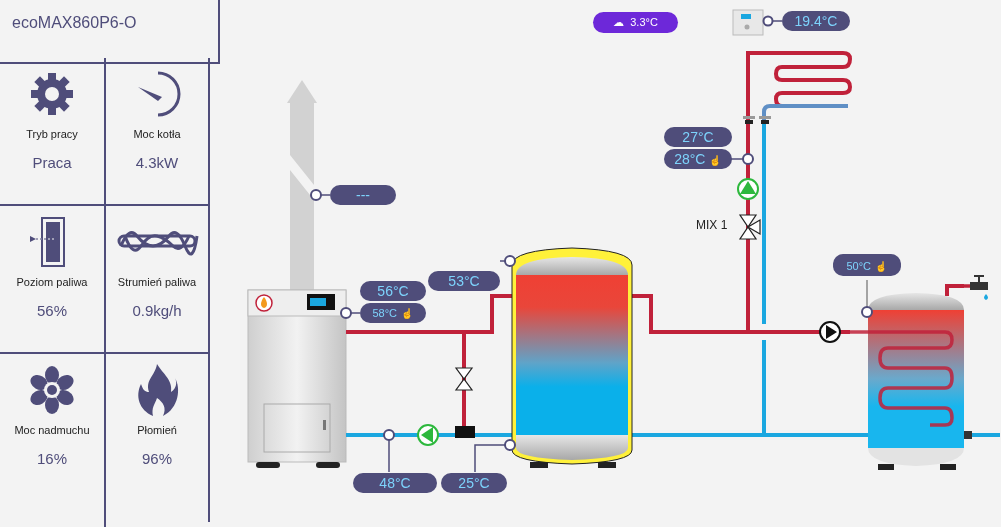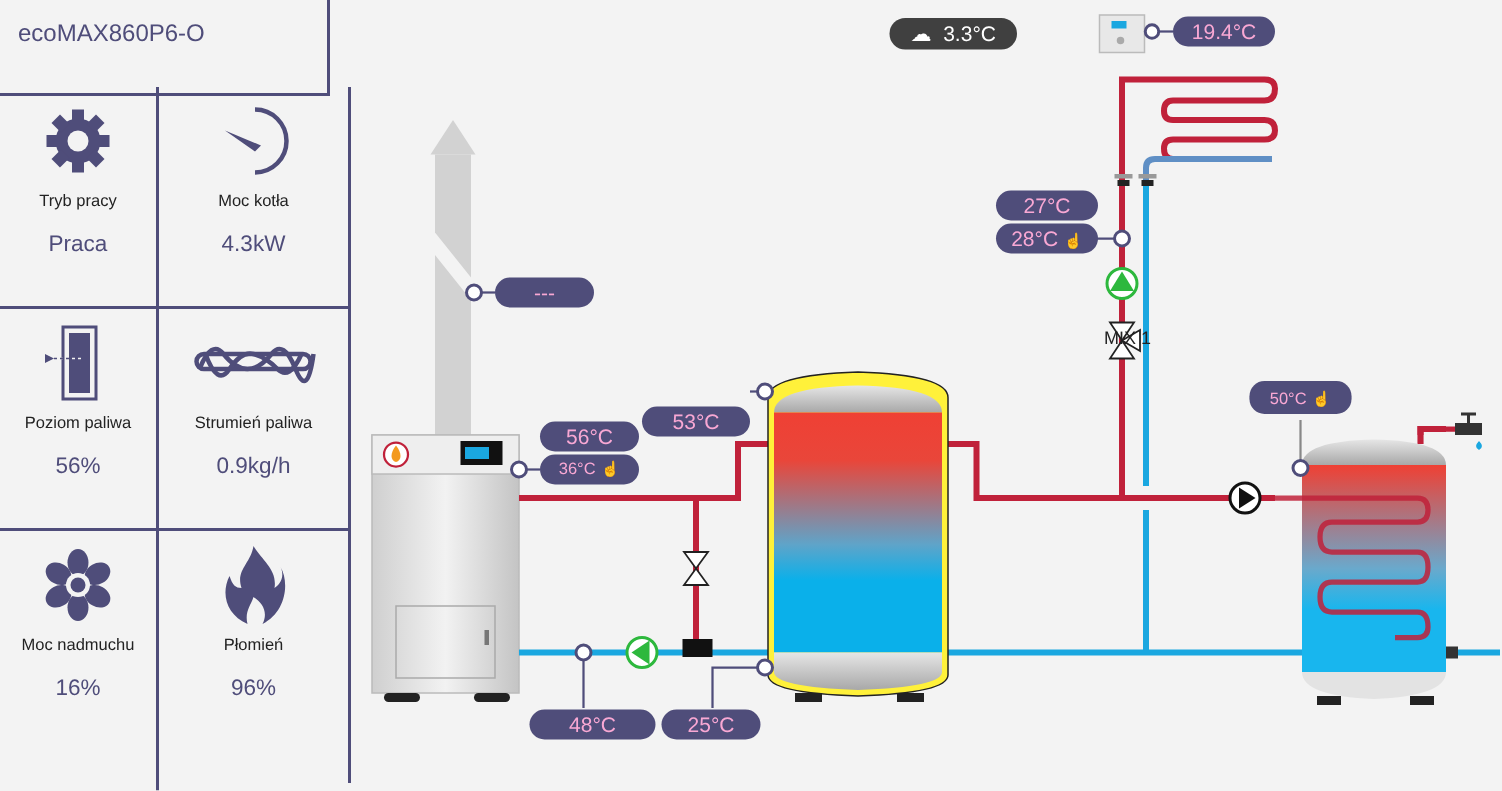--- a/index.html
+++ b/index.html
@@ -2,29 +2,29 @@
 <html><head>
 <meta charset="utf-8">
 <style>
   html,body{margin:0;padding:0;}
   body{width:1001px;height:527px;background:#f3f3f3;position:relative;overflow:hidden;font-family:"Liberation Sans",sans-serif;}
   .sidebar{position:absolute;left:0;top:0;width:222px;height:527px;}
   .sb-title{position:absolute;left:0;top:0;width:220px;height:64px;border-right:2px solid #4f4d7a;border-bottom:2px solid #4f4d7a;box-sizing:border-box;}
   .sb-title span{position:absolute;left:12px;top:14px;font-size:16px;color:#4f4d7a;}
   .tile{position:absolute;width:106px;height:148px;box-sizing:border-box;border-bottom:2px solid #4f4d7a;text-align:center;}
   .tile.l{left:0;border-right:2px solid #4f4d7a;}
-  .tile.r{left:106px;width:128px;border-right:2px solid #4f4d7a;padding-left:12px;}
+  .tile.r{left:106px;width:104px;border-right:2px solid #4f4d7a;padding-left:12px;}
   .tile .ic{position:absolute;left:0;right:0;top:12px;height:48px;display:flex;justify-content:center;align-items:center;}
   .tile .lbl{position:absolute;left:0;right:0;top:70px;font-size:11px;color:#222;}
   .tile .val{position:absolute;left:0;right:0;top:96px;font-size:15px;color:#4f4d7a;}
-  .pill{position:absolute;background:#4f4d7a;color:#f9a8d4;border-radius:11px;text-align:center;font-size:14px;line-height:20px;height:20px;}
+  .pill{position:absolute;background:#4f4d7a;color:#7dd3fc;border-radius:11px;text-align:center;font-size:14px;line-height:20px;height:20px;}
   .pill.sm{font-size:11px;}
   .pill .hand{font-size:10px;margin-left:4px;}
-  .outdoor{position:absolute;left:593px;top:12px;width:85px;height:21px;background:#404040;border-radius:11px;color:#fff;font-size:14px;line-height:21px;text-align:center;}
-  .mixlbl{position:absolute;left:736px;top:218px;font-size:12px;color:#222;}
+  .outdoor{position:absolute;left:593px;top:12px;width:85px;height:21px;background:#6d28d9;border-radius:11px;color:#fff;font-size:11px;line-height:21px;text-align:center;}
+  .mixlbl{position:absolute;left:696px;top:218px;font-size:12px;color:#222;}
   svg.scheme{position:absolute;left:222px;top:0;}
 </style>
 </head>
 <body>
 
 <div class="sidebar">
   <div class="sb-title">
     <span>ecoMAX860P6-O</span>
   </div>
 
@@ -262,21 +262,21 @@
   </g>
   <rect x="964" y="431" width="8" height="8" fill="#333"></rect>
 </svg>
 
 <div class="outdoor">
   <span>☁</span>&nbsp;&nbsp;<span>3.3°C</span>
 </div>
 <div class="pill" style="left:782px;top:11px;width:68px;">19.4°C</div>
 <div class="pill" style="left:330px;top:185px;width:66px;">---</div>
 <div class="pill" style="left:360px;top:281px;width:66px;">56°C</div>
-<div class="pill sm" style="left:360px;top:303px;width:66px;"><span>36°C</span><span class="hand">☝</span></div>
+<div class="pill sm" style="left:360px;top:303px;width:66px;"><span>58°C</span><span class="hand">☝</span></div>
 <div class="pill" style="left:353px;top:473px;width:84px;text-align:center;">48°C</div>
 <div class="pill" style="left:428px;top:251px;width:72px;margin-top:20px;">53°C</div>
 <div class="pill" style="left:441px;top:473px;width:66px;text-align:center;">25°C</div>
 <div class="pill" style="left:664px;top:127px;width:68px;">27°C</div>
 <div class="pill" style="left:664px;top:149px;width:68px;"><span>28°C</span><span class="hand">☝</span></div>
 <div class="mixlbl">MIX 1</div>
 <div class="pill" style="left:833px;top:234px;width:68px;margin-top:20px;">18°C</div>
 <div class="pill sm" style="left:833px;top:256px;width:68px;"><span>50°C</span><span class="hand">☝</span></div>
 
 </body></html>

